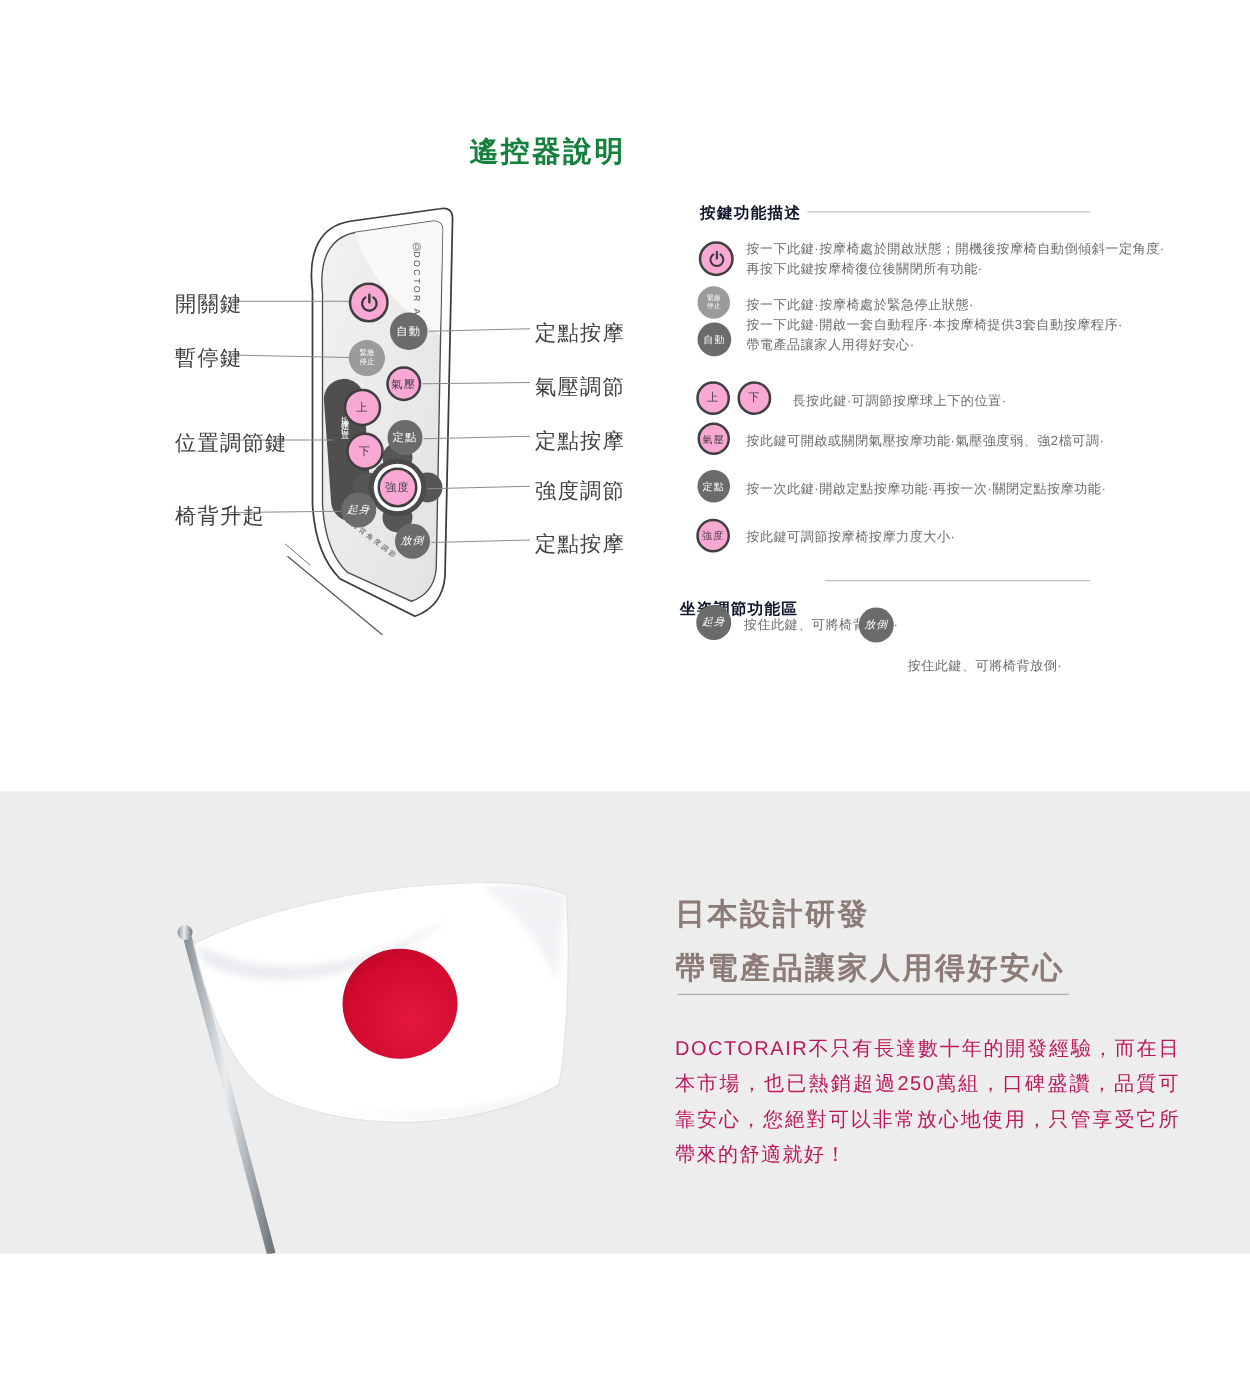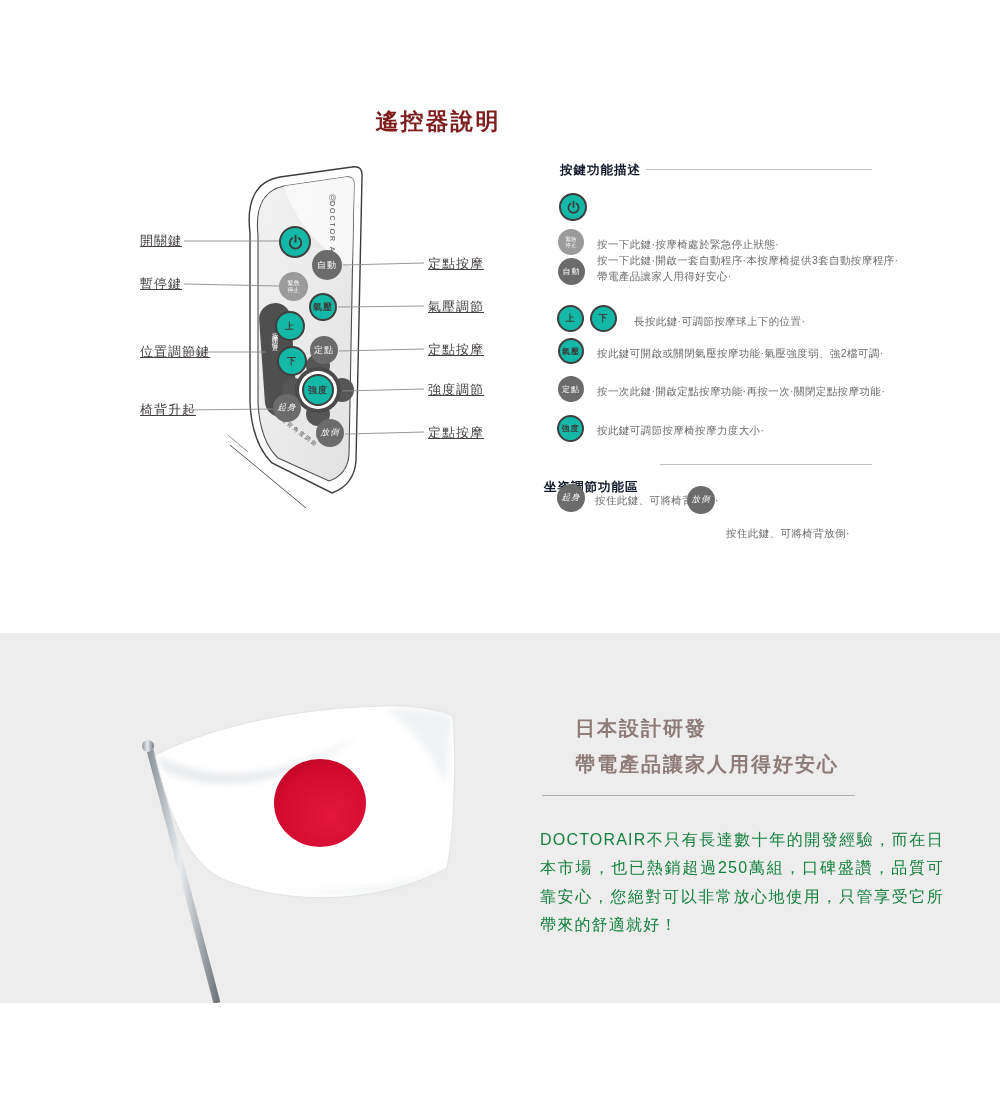--- a/index.html
+++ b/index.html
@@ -1,42 +1,42 @@
 <!DOCTYPE html>
 <html><head>
 <meta charset="utf-8">
 <style>
   html,body{margin:0;padding:0;}
   body{width:1000px;height:1108px;background:#fff;font-family:"Liberation Sans",sans-serif;color:#3e3a39;}
   #page{position:relative;width:1000px;height:1108px;overflow:hidden;background:#fff;}
   .abs{position:absolute;}
   
-  .page-title{left:0;top:106px;width:876px;text-align:center;font-size:23px;font-weight:bold;letter-spacing:2px;color:#7f1d1d;}
-  
-  .dlabel{font-size:13px;color:#454040;letter-spacing:1px;white-space:nowrap;text-decoration:underline;}
+  .page-title{left:0;top:106px;width:876px;text-align:center;font-size:23px;font-weight:bold;letter-spacing:2px;color:#15803d;}
+  
+  .dlabel{font-size:17px;color:#454040;letter-spacing:1px;white-space:nowrap;}
   
   .sec-head{font-size:12.5px;font-weight:bold;color:#0f172a;letter-spacing:1px;white-space:nowrap;}
   .sec-line{height:1px;background:#c3c0bf;}
   
   .desc{font-size:10.5px;line-height:1.55;color:#6e6b6b;letter-spacing:.4px;white-space:nowrap;}
   
   .cbtn{border-radius:50%;display:flex;align-items:center;justify-content:center;box-sizing:border-box;text-align:center;}
-  .cbtn.outline{background:#14b8a6;border:2px solid #3f3f3f;color:#3d3d3d;font-weight:bold;}
+  .cbtn.outline{background:#f9a8d4;border:2px solid #3f3f3f;color:#3d3d3d;}
   .cbtn.dark{background:#6b6b6b;color:#fff;}
   .cbtn.mid{background:#9b9b9b;color:#fff;}
   .cbtn.italic{font-style:italic;}
   .b9{font-size:9px;letter-spacing:1px;}
   .b8{font-size:8.5px;letter-spacing:1px;}
   .b6{font-size:6px;line-height:1.15;letter-spacing:0;}
   
   .vtext{writing-mode:vertical-rl;text-orientation:mixed;letter-spacing:2px;white-space:nowrap;}
   
   .band{left:0;top:633px;width:1000px;height:370px;background:#ededed;}
-  .jp-head{font-size:20px;font-weight:bold;color:#8d7b77;line-height:1.8;letter-spacing:2px;margin-left:35px;}
-  .jp-par{font-size:16px;color:#15803d;line-height:1.78;letter-spacing:1.2px;text-align:justify;}
+  .jp-head{font-size:24px;font-weight:bold;color:#8d7b77;line-height:1.8;letter-spacing:2px;}
+  .jp-par{font-size:16px;color:#be185d;line-height:1.78;letter-spacing:1.2px;text-align:justify;}
   svg{display:block;}
 </style>
 </head>
 <body>
 
 <div id="page">
 
   <div class="abs page-title">遙控器說明</div>
 
   <svg class="abs" style="left:228px;top:163px;" width="212" height="345" viewBox="0 0 212 345">
@@ -116,20 +116,24 @@
   <div class="abs dlabel" style="left:428px;top:424px;">定點按摩</div>
 
   <div class="abs sec-head" style="left:560px;top:162px;">按鍵功能描述</div>
   <div class="abs sec-line" style="left:646px;top:169px;width:226px;"></div>
 
   <div class="abs cbtn outline" style="left:559px;top:193px;width:28px;height:28px;border-width:2.2px;">
     <svg width="15" height="15" viewBox="0 0 24 24">
       <path d="M12 2.5 V11" stroke="#3b3b3b" stroke-width="2.8" fill="none" stroke-linecap="round"></path>
       <path d="M7.4 5.6 a8.2 8.2 0 1 0 9.2 0" stroke="#3b3b3b" stroke-width="2.6" fill="none" stroke-linecap="round"></path>
     </svg>
+  </div>
+  <div class="abs desc" style="left:597px;top:191px;">
+    <div>按一下此鍵·按摩椅處於開啟狀態；開機後按摩椅自動倒傾斜一定角度·</div>
+    <div>再按下此鍵按摩椅復位後關閉所有功能·</div>
   </div>
 
   <div class="abs cbtn mid" style="left:558px;top:229px;width:26px;height:26px;">
     <div class="b6" style="font-size:5.5px;">
       <div>緊急</div>
       <div>停止</div>
     </div>
   </div>
   <div class="abs desc" style="left:597px;top:236px;">
     <div>按一下此鍵·按摩椅處於緊急停止狀態·</div>

